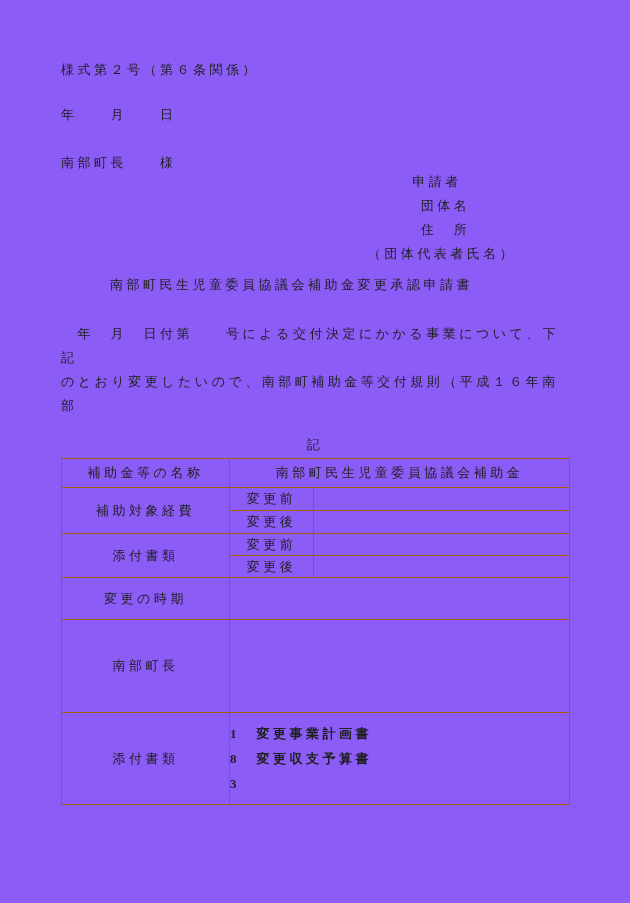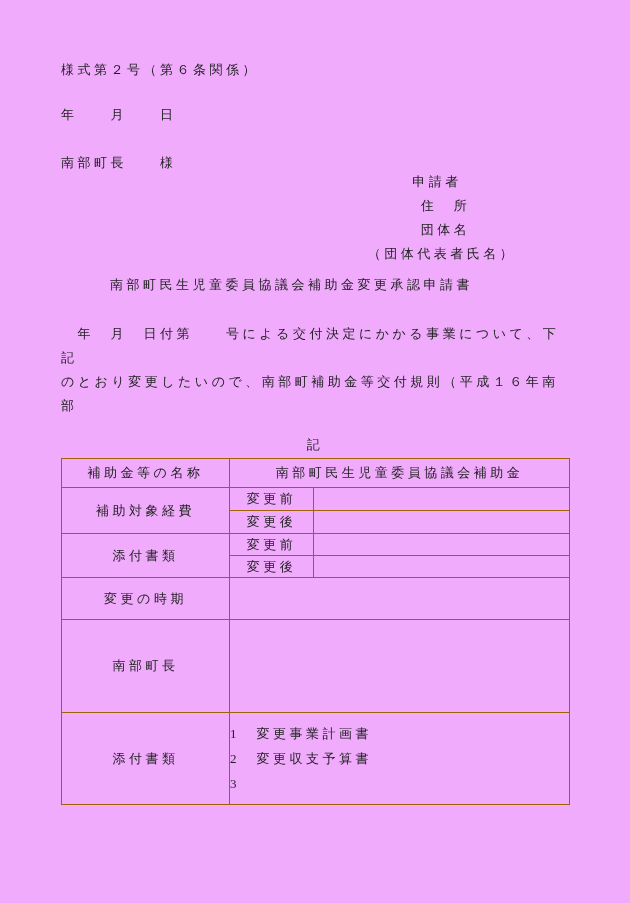--- a/index.html
+++ b/index.html
@@ -5,21 +5,21 @@
   html, body {
     margin: 0;
     padding: 0;
     background: #ffffff;
   }
   .page {
     position: relative;
     width: 630px;
     height: 903px;
     margin: 0 auto;
-    background: #f0abfc;
+    background: #8b5cf6;
     color: #1f1f1f;
     font-family: "Liberation Serif", "DejaVu Serif", serif;
     font-size: 13px;
     letter-spacing: 3.5px;
     box-sizing: border-box;
     padding: 0 61px;
     overflow: hidden;
   }
   .form-number {
     margin-top: 63px;
@@ -83,37 +83,38 @@
   tr.r-timing   { height: 42px; }
   tr.r-reason   { height: 93px; }
   tr.r-attach   { height: 92px; }
   td.val-left {
     text-align: left;
     padding-left: 12px;
   }
   .attach-lines {
     line-height: 25px;
     text-align: left;
+    font-weight: bold;
   }
 </style>
 </head>
 <body>
 
 <div class="page">
 
   <div class="form-number">様式第２号（第６条関係）</div>
 
   <div class="date-line">年　　月　　日</div>
 
   <div class="addressee">南部町長　　様</div>
 
   <div class="applicant">
     <div>申請者</div>
+    <div class="sub">団体名</div>
     <div class="sub">住　所</div>
-    <div class="sub">団体名</div>
     <div class="sub-paren">（団体代表者氏名）</div>
   </div>
 
   <div class="doc-title">南部町民生児童委員協議会補助金変更承認申請書</div>
 
   <div class="body-text">
     <div>　年　月　日付第　　号による交付決定にかかる事業について、下記</div>
     <div>のとおり変更したいので、南部町補助金等交付規則（平成１６年南部</div>
   </div>
 
@@ -154,21 +155,21 @@
       </tr>
       <tr class="r-reason">
         <td>南部町長</td>
         <td colspan="2" class="val-left"></td>
       </tr>
       <tr class="r-attach">
         <td>添付書類</td>
         <td colspan="2" class="val-left">
           <div class="attach-lines">
             <div>1　変更事業計画書</div>
-            <div>2　変更収支予算書</div>
+            <div>8　変更収支予算書</div>
             <div>3</div>
           </div>
         </td>
       </tr>
     </tbody>
   </table>
 
 </div>
 
 </body></html>

